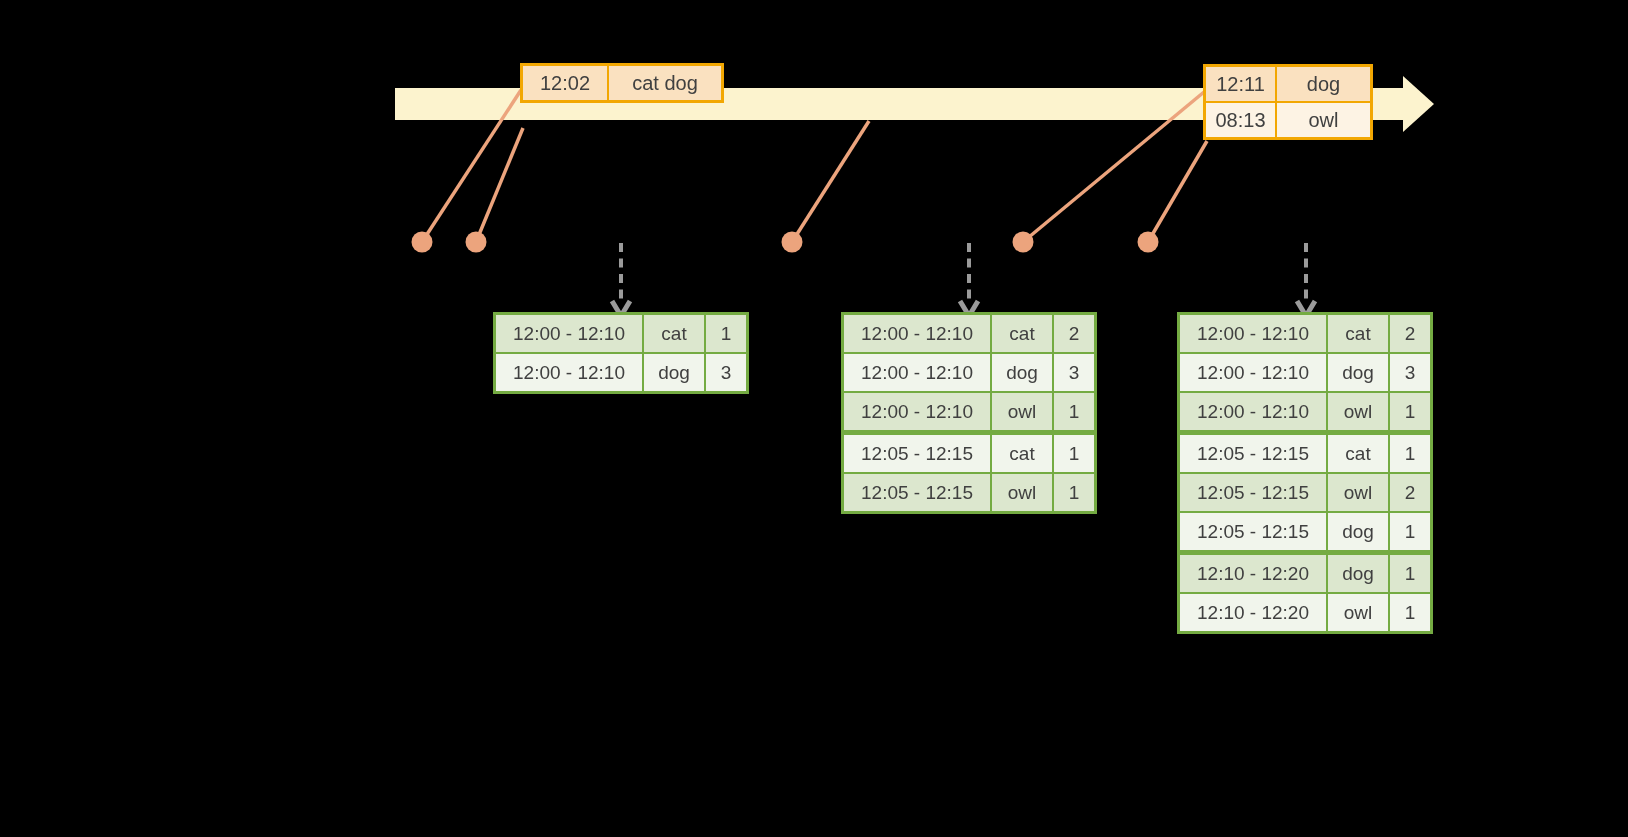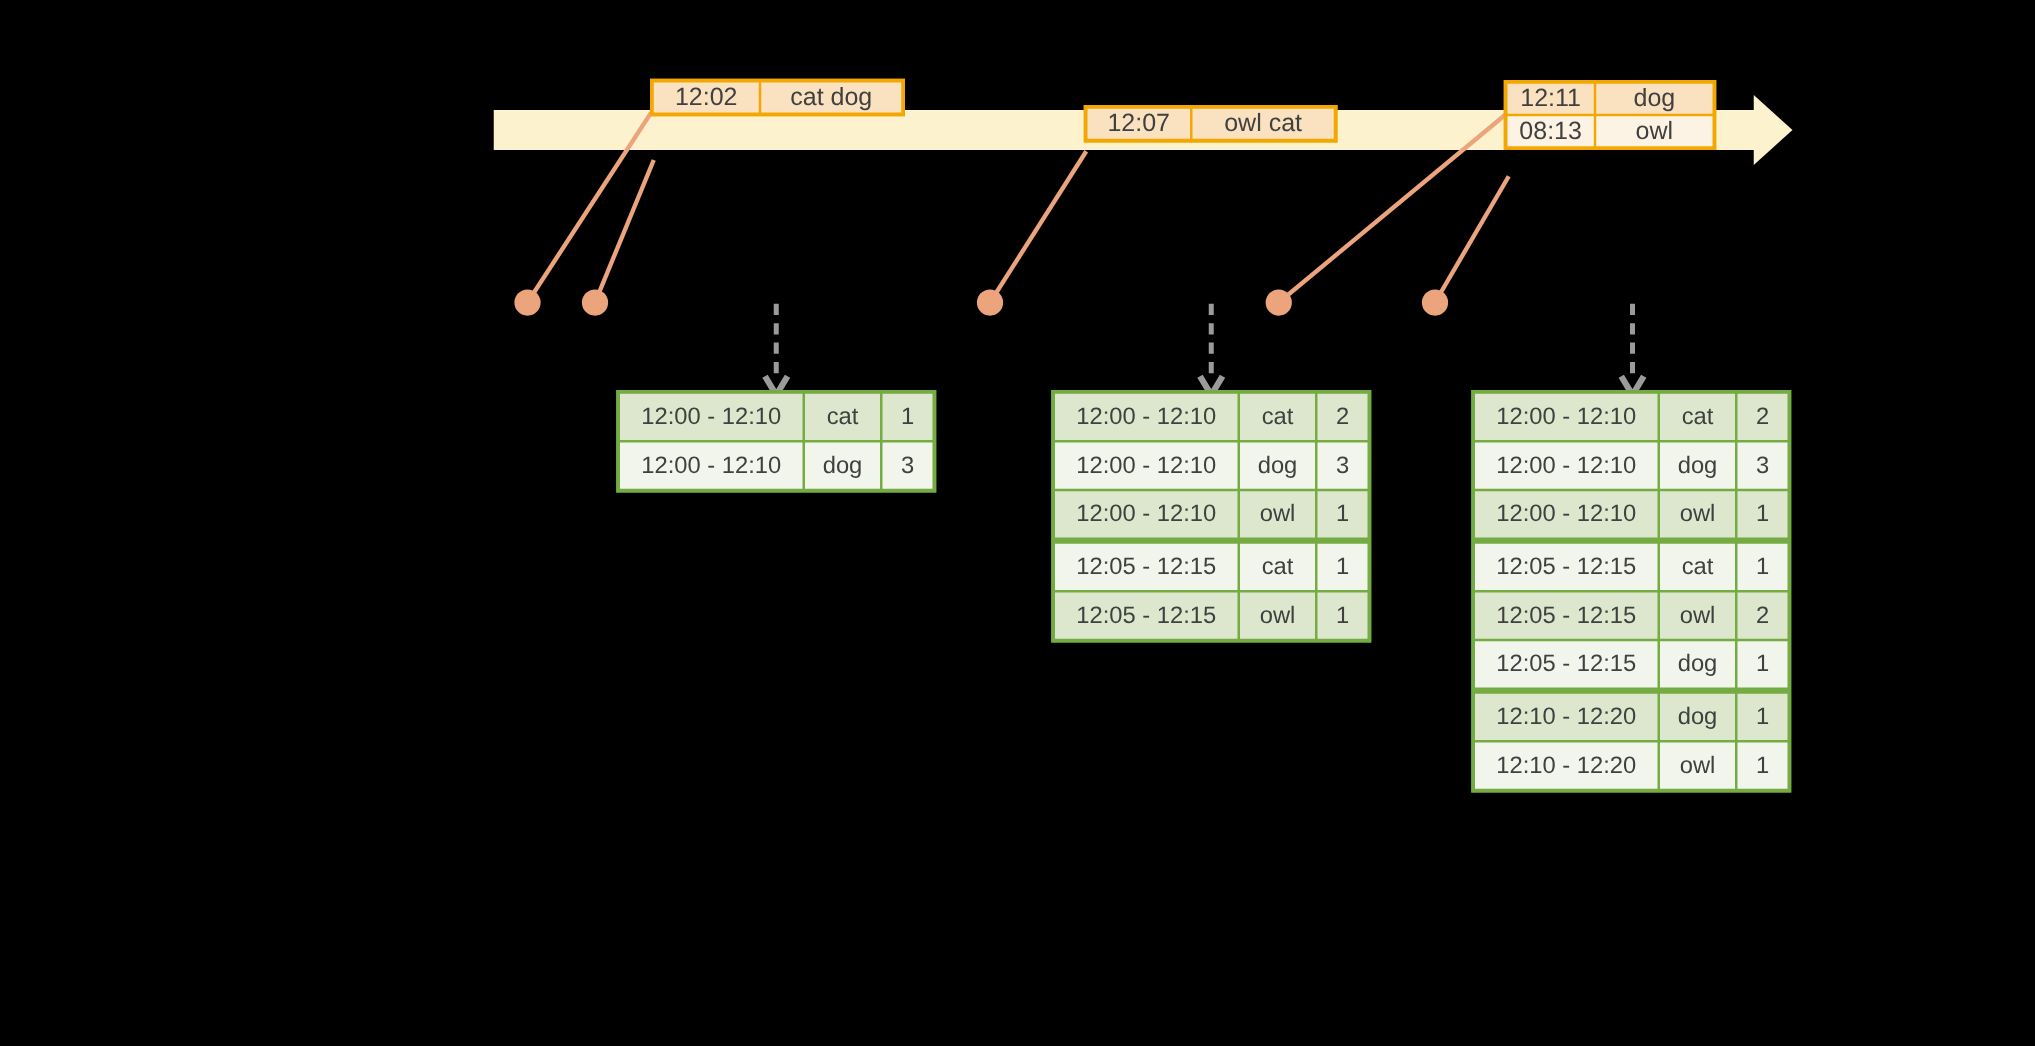--- a/index.html
+++ b/index.html
@@ -21,21 +21,21 @@
     overflow:hidden;font-family:"Liberation Sans", sans-serif;color:var(--text);
   }
   #gfx{position:absolute;left:0;top:0;z-index:1;}
 
   
   .etable{
     position:absolute;z-index:2;background:var(--event_border);
     border:3px solid var(--event_border);
     display:flex;flex-direction:column;gap:2px;
   }
-  .erow{display:grid;gap:2px;height:24px;}
+  .erow{display:grid;gap:2px;height:34px;}
   .etable-0 .erow{grid-template-columns:84px 112px;}
   .etable-1 .erow{grid-template-columns:82px 113px;}
   .etable-2 .erow{grid-template-columns:69px 93px;}
   .etable .cell{
     display:flex;align-items:center;justify-content:center;
     font-size:20px;color:var(--text);
   }
   .etable > div:nth-of-type(odd) .cell{background:var(--event_row_fill_a);}
   .etable > div:nth-of-type(even) .cell{background:var(--event_row_fill_b);}
 
@@ -93,27 +93,20 @@
 
   <div class="etable etable-0" style="left:520px;top:63px;">
 
       <div class="erow">
         <div class="cell">12:02</div>
         <div class="cell">cat dog</div>
       </div>
 
     </div>
 
-  <div class="etable etable-1" style="left:867px;top:84px;">
-
-      <div class="erow">
-        <div class="cell">12:07</div>
-        <div class="cell">owl cat</div>
-      </div>
-    </div>
 
   <div class="etable etable-2" style="left:1203px;top:64px;justify-content:center;">
 
       <div class="erow">
         <div class="cell">12:11</div>
         <div class="cell">dog</div>
       </div>
 
       <div class="erow">
         <div class="cell">08:13</div>

